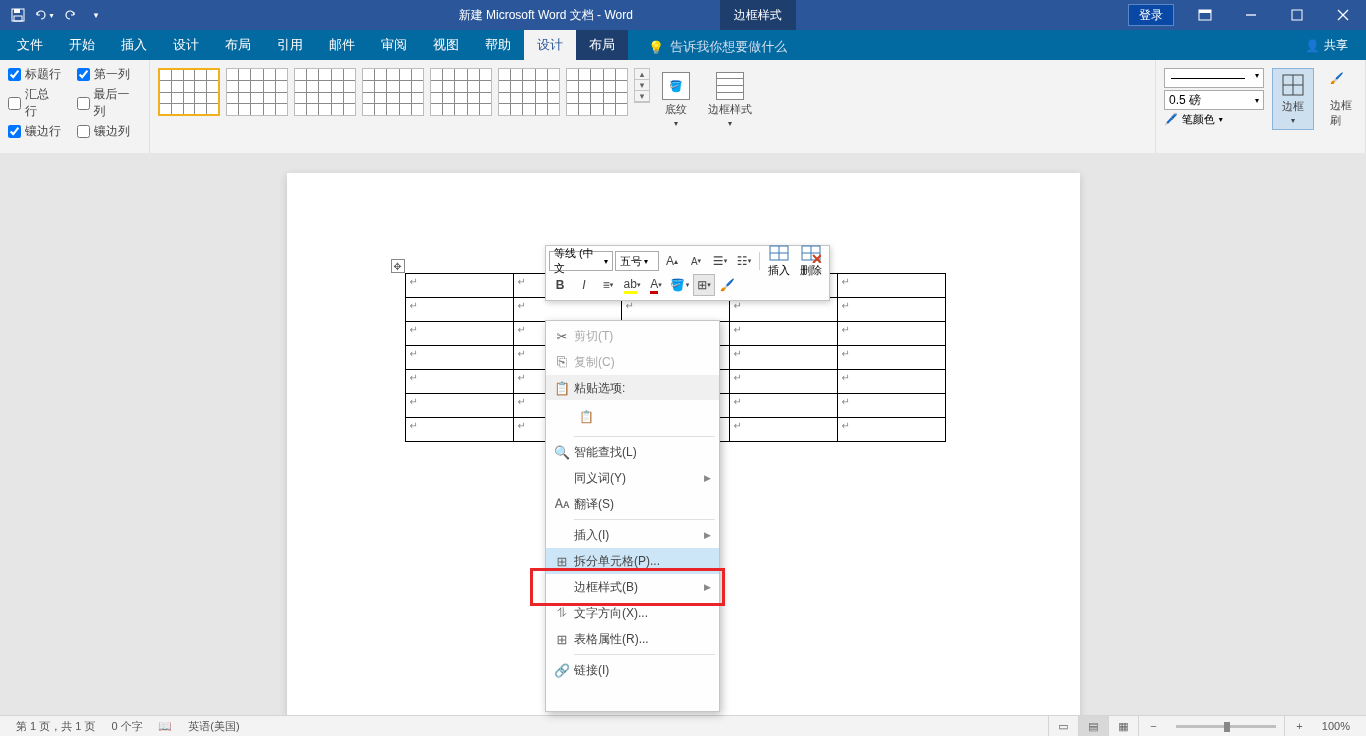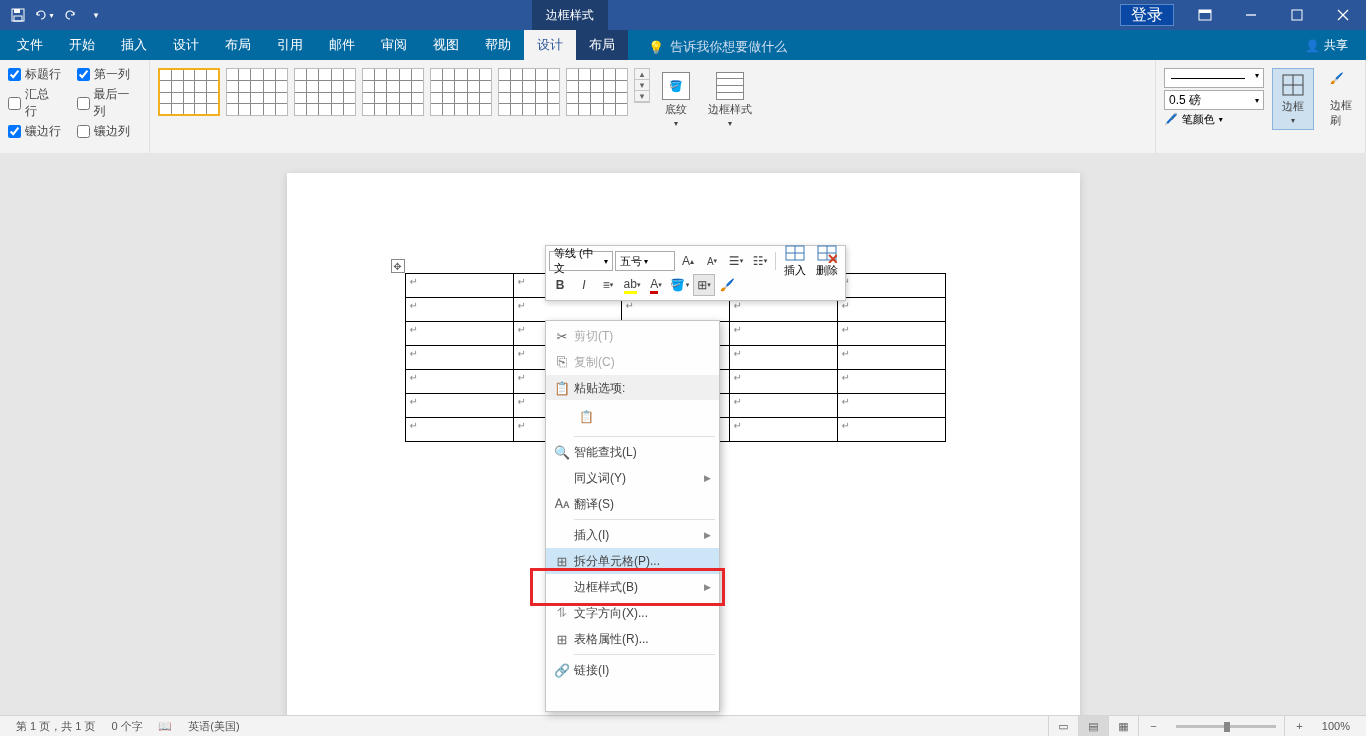--- a/index.html
+++ b/index.html
@@ -6,21 +6,21 @@
 body { background: #e6e6e6; width: 1366px; height: 736px; overflow: hidden; position: relative; font-size: 12px; }
 
 
 .titlebar { background: #2b579a; height: 30px; display: flex; align-items: center; color: #fff; }
 .qat { display: flex; gap: 2px; padding: 0 6px; }
 .qat-btn { width: 24px; height: 24px; display: flex; align-items: center; justify-content: center; color: #fff; cursor: pointer; }
 .title-text { flex: 1; text-align: center; font-size: 12px; }
 .table-tools { background: #1e3e6e; height: 30px; padding: 0 14px; display: flex; align-items: center; font-size: 12px; margin-left: 8px; }
 .win-controls { display: flex; gap: 0; margin-left: auto; }
 .win-btn { width: 46px; height: 30px; display: flex; align-items: center; justify-content: center; color: #fff; }
-.login-btn { background: #0a48a5; padding: 2px 10px; height: 22px; display: flex; align-items: center; margin-right: 8px; border: 1px solid #5a87c5; font-size: 16px; }
+.login-btn { background: #0a48a5; padding: 2px 10px; height: 22px; display: flex; align-items: center; margin-right: 8px; border: 1px solid #5a87c5; font-size: 12px; }
 
 
 .ribbon-tabs { background: #0369a1; height: 30px; display: flex; align-items: flex-end; padding: 0 4px; color: #fff; }
 .tab { padding: 6px 13px; font-size: 13px; cursor: pointer; }
 .tab.active { background: #f3f3f3; color: #2b579a; }
 .tab.contextual { background: #1e3e6e; }
 .tab.contextual.active { background: #f3f3f3; color: #2b579a; }
 .tell-me { margin-left: 12px; display: flex; align-items: center; gap: 6px; padding: 4px 8px; color: #d0deef; font-size: 13px; }
 .share { margin-left: auto; padding: 6px 14px; color: #fff; display: flex; align-items: center; gap: 4px; }
 
@@ -124,20 +124,21 @@
       </div>
     <div class="qat-btn">
         <svg width="14" height="14" viewBox="0 0 14 14">
           <path d="M11 7 A4 4 0 1 0 7 11" fill="none" stroke="#fff" stroke-width="1.2"></path>
           <path d="M11 4 L11 7 L8 7" fill="none" stroke="#fff"></path>
         </svg>
       </div>
     <div class="qat-btn" style="font-size:9px">▾</div>
   </div>
   <div style="flex:0.8"></div>
+  <div class="title-text">新建 Microsoft Word 文档  -  Word</div>
   <div class="table-tools">边框样式</div>
   <div style="flex:1"></div>
   <div class="login-btn">登录</div>
   <div class="win-controls">
     <div class="win-btn">
         <svg width="14" height="12">
           <rect x="1" y="1" width="12" height="10" fill="none" stroke="#fff"></rect>
           <rect x="1" y="1" width="12" height="3" fill="#fff"></rect>
         </svg>
       </div>
@@ -547,21 +548,21 @@
       </table>
   </div>
 </div>
 
 <div class="mini-toolbar">
   <div class="mt-row">
     <div class="mt-sel" style="width:64px">
         <span>等线 (中文</span>
         <span style="font-size:8px">▾</span>
       </div>
-    <div class="mt-sel" style="width:60px">
+    <div class="mt-sel" style="width:44px">
         <span>五号</span>
         <span style="font-size:8px">▾</span>
       </div>
     <div class="mt-btn">A<sup style="font-size:8px">▴</sup></div>
     <div class="mt-btn" style="font-size:10px">A<sup style="font-size:7px">▾</sup></div>
     <div class="mt-btn">☰<span style="font-size:7px">▾</span></div>
     <div class="mt-btn">☷<span style="font-size:7px">▾</span></div>
     <div class="mt-sep"></div>
     <div class="mt-big">
       <svg width="20" height="18">

